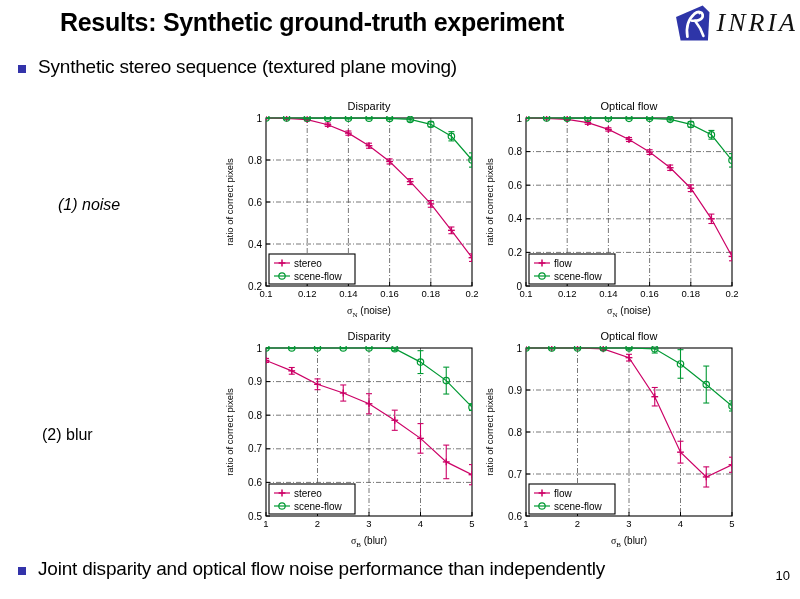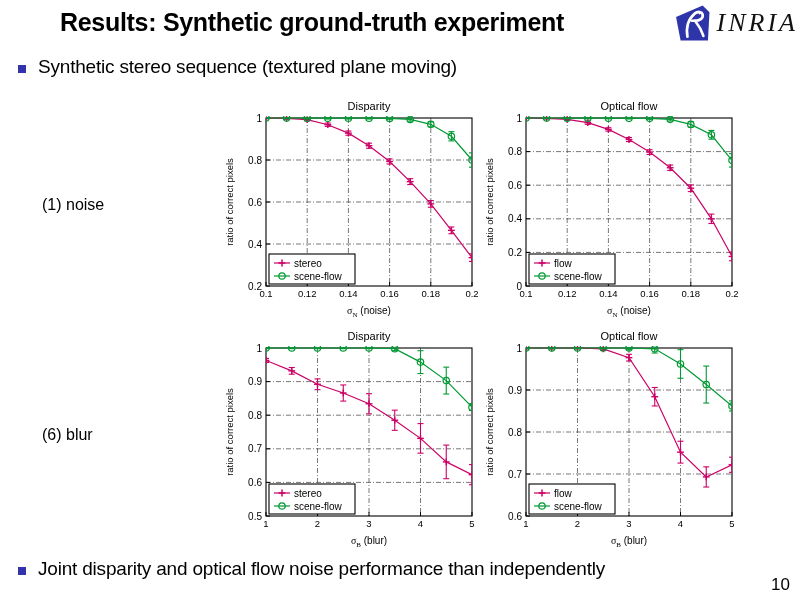--- a/index.html
+++ b/index.html
@@ -60,28 +60,28 @@
   }
   #bullet-top  { left: 18px; top: 56px; }
   #bullet-bot  { left: 18px; top: 558px; }
 
   
   .row-label {
     position: absolute;
     font-size: 16px;
     color: #000;
   }
-  #label-noise { left: 42px; top: 196px; }
+  #label-noise { left: 58px; top: 196px; font-style: italic; }
   #label-blur  { left: 42px; top: 426px; }
 
   
   .page-num {
     position: absolute;
-    right: 10px; bottom: 4px;
-    font-size: 17px;
+    right: 10px; bottom: 16px;
+    font-size: 13px;
     color: #000;
   }
 
   
   .chart {
     position: absolute;
   }
   .chart svg { display:block; }
 
   
@@ -109,21 +109,21 @@
   <span class="bullet-sq"></span>
   <span class="bullet-text">Synthetic stereo sequence (textured plane moving)</span>
 </div>
 
 <div class="bullet-row" id="bullet-bot">
   <span class="bullet-sq"></span>
   <span class="bullet-text">Joint disparity and optical flow noise performance than independently</span>
 </div>
 
 <div class="row-label" id="label-noise">(1) noise</div>
-<div class="row-label" id="label-blur">(6) blur</div>
+<div class="row-label" id="label-blur">(2) blur</div>
 
 <div class="page-num">10</div>
 
 <div class="chart" id="chart-0">
     <svg width="258" height="222" viewBox="0 0 258 222">
       <text x="147" y="12" font-size="11" font-family="&quot;Liberation Sans&quot;, sans-serif" fill="#000" text-anchor="middle">Disparity</text>
       <line x1="44" x2="250" y1="146" y2="146" stroke="#555555" stroke-width="0.8" stroke-dasharray="5,2,1,2"></line>
       <line x1="44" x2="250" y1="104.00000000000001" y2="104.00000000000001" stroke="#555555" stroke-width="0.8" stroke-dasharray="5,2,1,2"></line>
       <line x1="44" x2="250" y1="61.999999999999986" y2="61.999999999999986" stroke="#555555" stroke-width="0.8" stroke-dasharray="5,2,1,2"></line>
       <line y1="20" y2="188" x1="85.19999999999999" x2="85.19999999999999" stroke="#555555" stroke-width="0.8" stroke-dasharray="5,2,1,2"></line>

